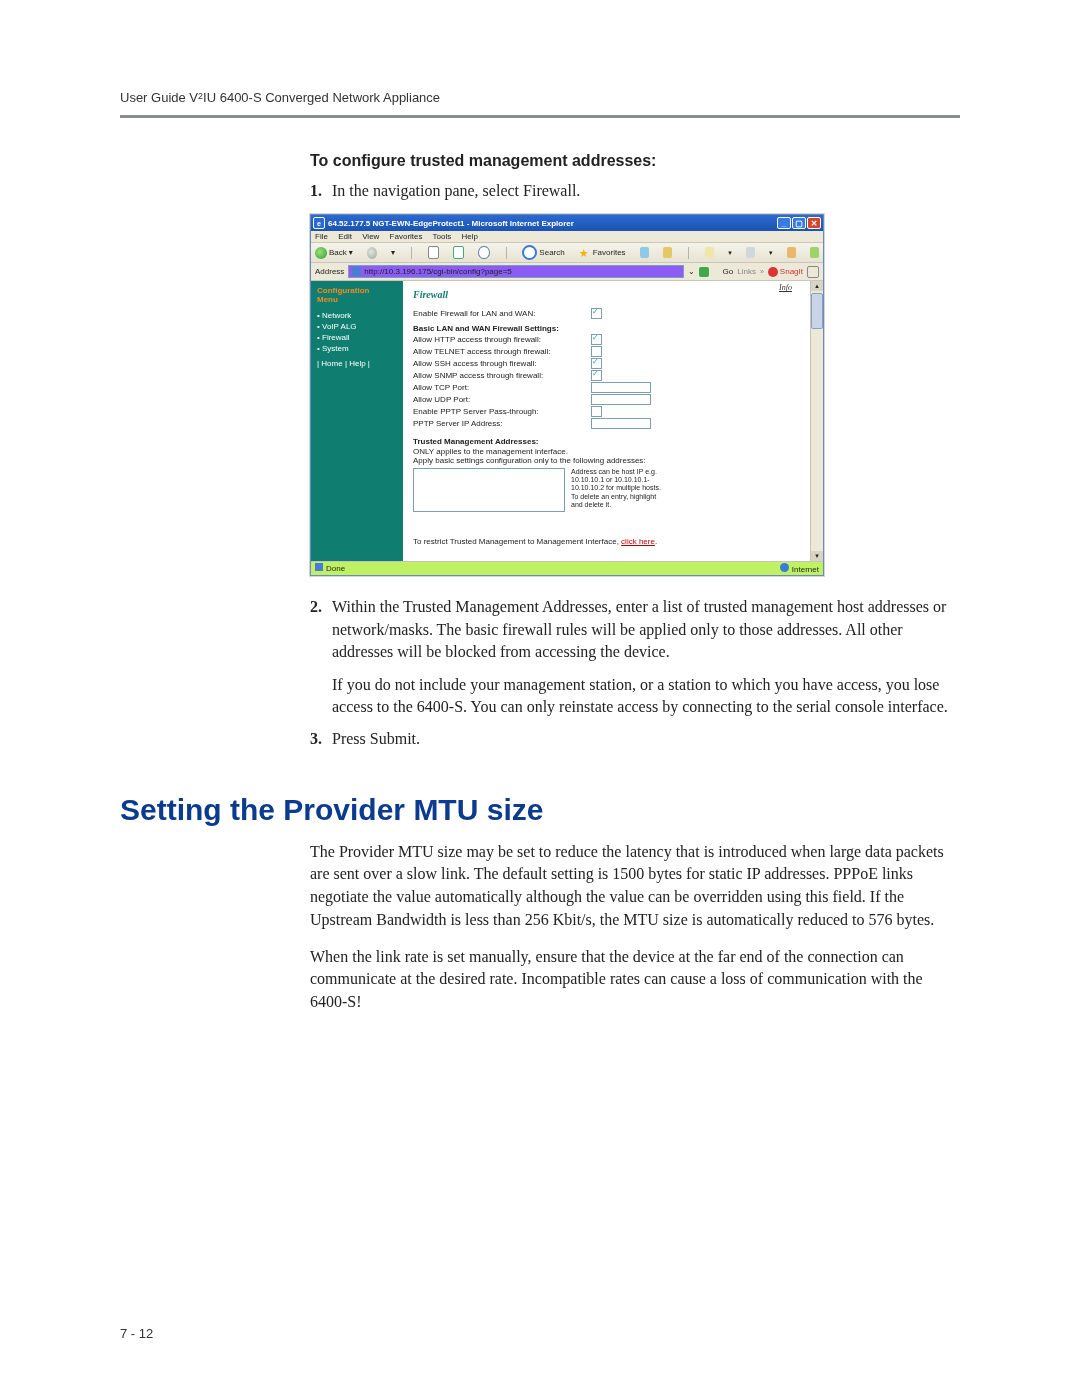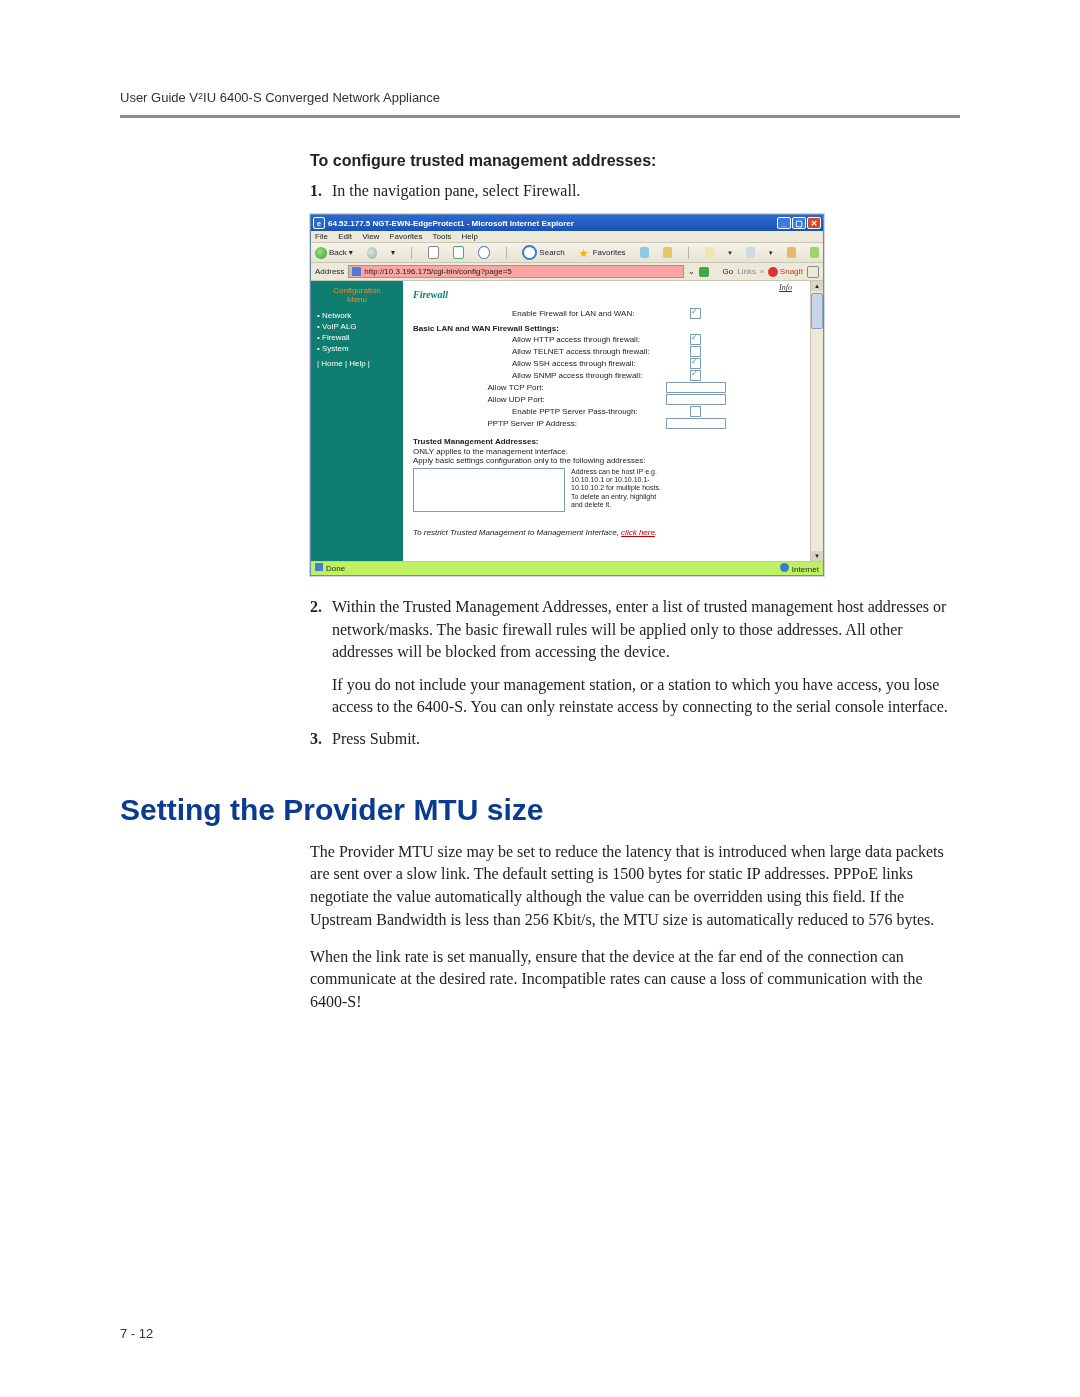--- a/index.html
+++ b/index.html
@@ -126,21 +126,21 @@
   .ico.media{background:#8fc9e8;} .ico.hist{background:#e4c767;} .ico.mail{background:#f0e6a8;}
   .ico.print{background:#cfd8dc;} .ico.edit{background:#e9b86b;} .ico.msgr{background:#9ed36a;}
   .addrbar {
     background:#ece9d8;
     padding:2px 4px;
     display:flex; align-items:center; gap:4px;
     border-bottom:1px solid #cbc7b8;
     font-size:8px;
   }
   .addr-input{
-    flex:1; background:#fca5a5; border:1px solid #7f9db9; padding:1px 3px;
+    flex:1; background:#8b5cf6; border:1px solid #7f9db9; padding:1px 3px;
     display:flex; align-items:center; gap:3px;
   }
   .addr-input .pageico{width:9px;height:9px;background:#4a7bd5;border-radius:1px;}
   .go-btn{ display:flex; align-items:center; gap:14px;}
   .go-ico{width:10px;height:10px;border-radius:2px;background:#3fa84a;}
   .snag{ display:flex; align-items:center; gap:2px; color:#c33;}
   .snag-ico{width:10px;height:10px;border-radius:50%;background:#d33;}
   .ie-body{
     display:flex;
     background:#fff;
@@ -151,46 +151,46 @@
   .ie-scroll .arrow{height:10px;width:100%;background:#d9d5c5;display:flex;align-items:center;justify-content:center;font-size:7px;}
   .ie-scroll .thumb{height:34px;width:10px;background:#c9d4e8;border:1px solid #8aa0c2;border-radius:2px;margin-top:2px;}
   .config-menu{
     width:92px;
     background:#0f7d6f;
     color:#fff;
     padding:6px 6px;
     box-sizing:border-box;
     font-size:8px;
   }
-  .config-menu .hdr{ color:#f58b1f; font-weight:normal; text-align:center; line-height:1.1;}
+  .config-menu .hdr{ color:#f58b1f; font-weight:bold; line-height:1.1;}
   .config-menu ul{ list-style:none; padding:0; margin:6px 0 0 0;}
   .config-menu li{ margin:2px 0;}
   .config-menu li::before{content:"• "; color:#fff;}
   .config-menu a{ color:#fff; }
   .config-menu .hh{ margin-top:6px; }
   .panel{
     flex:1;
     padding:8px 10px;
     font-size:8px;
     color:#222;
     position:relative;
   }
   .panel .info{ position:absolute; right:18px; top:2px; text-decoration:underline; color:#333; font-style:italic; font-family:Georgia,serif;}
   .panel .ptitle{ color:#0f7d6f; font-weight:bold; font-style:italic; font-family:Georgia,serif; font-size:10px; margin-bottom:8px;}
-  .row{ display:flex; align-items:center; margin:1px 0;justify-content:center; }
+  .row{ display:flex; align-items:center; margin:1px 0; }
   .row .lbl{ width:178px;}
   .row .ctl{ }
   .chk{ width:9px;height:9px; border:1px solid #7f9db9; background:#fff; display:inline-block;}
   .chk.on::after{content:"✓"; font-size:8px; color:#2a6; position:relative; top:-2px; left:0;}
   .txtin{ width:58px; height:9px; border:1px solid #7f9db9; background:#fff; display:inline-block;}
   .section-lbl{ font-weight:bold; margin:5px 0 1px 0;}
   .ta-row{ display:flex; gap:6px; margin-top:3px;}
   .ta{ width:150px; height:42px; border:1px solid #7f9db9; background:#fff;}
   .hint{ font-size:7px; line-height:1.15; width:96px;}
-  .restrict{ margin-top:16px;font-style:italic;}
+  .restrict{ margin-top:25px;}
   .restrict a{ color:#b00; text-decoration:underline;}
   .statusbar{ background:#bef264; border-top:1px solid #c8c4b4; padding:1px 4px; display:flex; justify-content:space-between; font-size:8px;}
   .statusbar .globe{width:9px;height:9px;border-radius:50%;background:#3a7bd5;display:inline-block;margin-right:3px;}
   .sep{ width:1px; height:12px; background:#b8b4a4; margin:0 2px;}
 </style>
 </head>
 <body>
 
 <div class="page">
 

